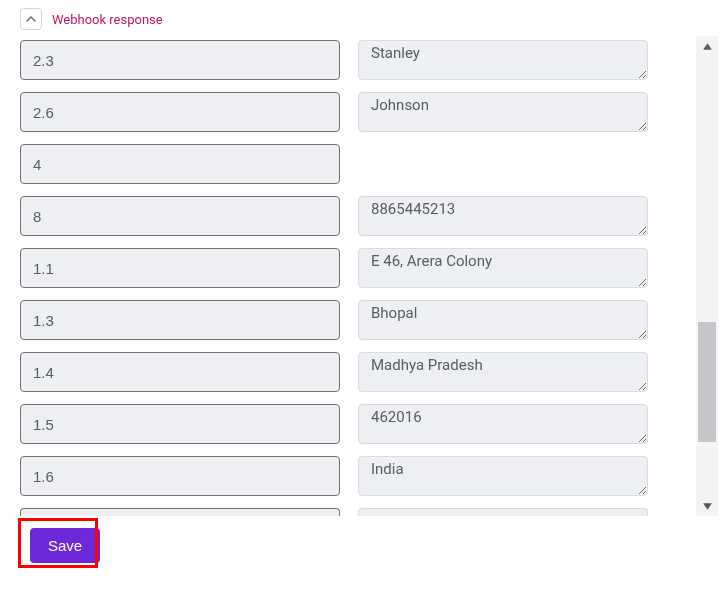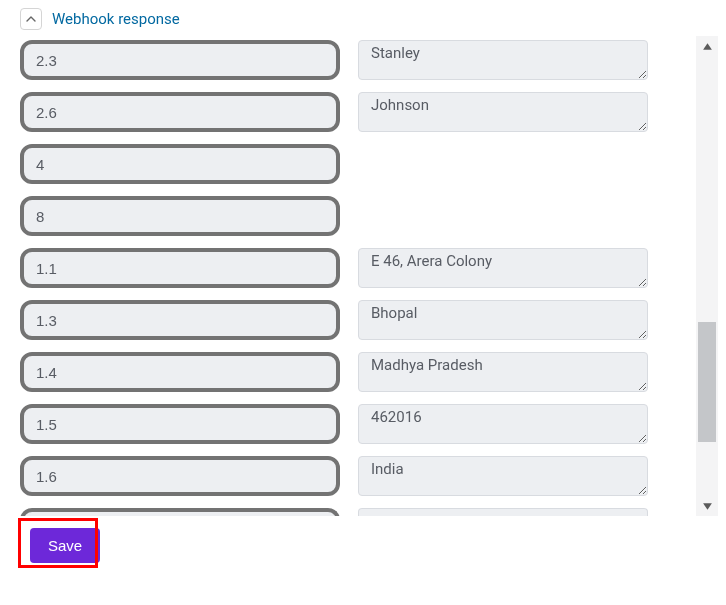--- a/index.html
+++ b/index.html
@@ -30,22 +30,22 @@
       display: flex;
       align-items: center;
       justify-content: center;
       cursor: pointer;
     }
     .collapse-btn svg {
       width: 10px;
       height: 10px;
     }
     .section-title {
-      font-size: 15px;
-      color: #0369a1;
+      font-size: 13px;
+      color: #be185d;
       font-weight: 400;
     }
     .scroll-area {
       position: relative;
       height: 480px;
       overflow: hidden;
     }
     .rows-container {
       padding: 0 20px;
     }
@@ -54,22 +54,22 @@
       gap: 18px;
       margin-bottom: 12px;
     }
     .row:first-child {
       margin-top: 4px;
     }
     .left-input {
       width: 320px;
       height: 40px;
       background: #edeff2;
-      border: 4px solid #737373;
-      border-radius: 12px;
+      border: 1px solid #737373;
+      border-radius: 4px;
       font-size: 15px;
       color: #585c64;
       padding: 0 12px;
       outline: none;
     }
     .right-textarea {
       width: 290px;
       height: 40px;
       background: #edeff2;
       border: 1px solid #d8dbe0;
@@ -177,20 +177,21 @@
     </div>
     <div class="row">
       <input class="left-input" value="2.6" style="">
       <textarea class="right-textarea" style="">Johnson</textarea>
     </div>
     <div class="row">
       <input class="left-input" value="4" style="">
     </div>
     <div class="row">
       <input class="left-input" value="8" style="">
+      <textarea class="right-textarea" style="">8865445213</textarea>
     </div>
     <div class="row">
       <input class="left-input" value="1.1" style="">
       <textarea class="right-textarea" style="">E 46, Arera Colony</textarea>
     </div>
     <div class="row">
       <input class="left-input" value="1.3" style="">
       <textarea class="right-textarea" style="">Bhopal</textarea>
     </div>
     <div class="row">

